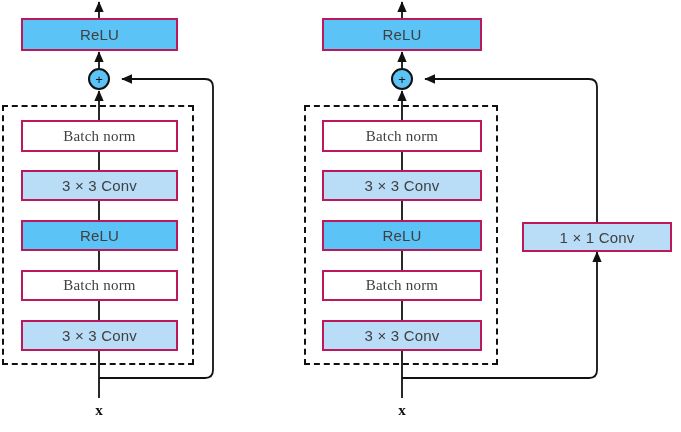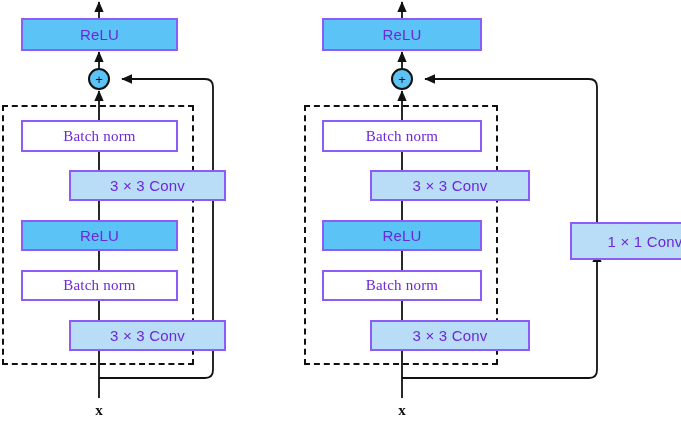--- a/index.html
+++ b/index.html
@@ -18,31 +18,31 @@
   svg.layer {
     position: absolute;
     left: 0;
     top: 0;
     width: 681px;
     height: 432px;
   }
   .box {
     position: absolute;
     box-sizing: border-box;
-    border: 2px solid #8b5cf6;
+    border: 2px solid #be185d;
     display: flex;
     align-items: center;
     justify-content: center;
     font-size: 15px;
-    color: #6d28d9;
+    color: #404040;
     letter-spacing: 0.2px;
     line-height: 1;
   }
   .box.relu   { background: #5cc3f7; }
-  .box.conv   { background: #b9dcf7; margin-left: 48px; }
+  .box.conv   { background: #b9dcf7; }
   .box.bnorm  { background: #ffffff; font-family: Liberation Serif, serif; }
 
   .dashbox {
     position: absolute;
     box-sizing: border-box;
     border: 2px dashed #111111;
     background: transparent;
   }
 
   .plus {
@@ -146,17 +146,17 @@
   <div class="box bnorm" style="left:322px; top:120px; width:160px; height:32px;">Batch norm</div>
 
   <div class="box conv" style="left:322px; top:170px; width:160px; height:31px;">3 × 3 Conv</div>
 
   <div class="box relu" style="left:322px; top:220px; width:160px; height:31px;">ReLU</div>
 
   <div class="box bnorm" style="left:322px; top:270px; width:160px; height:31px;">Batch norm</div>
 
   <div class="box conv" style="left:322px; top:320px; width:160px; height:31px;">3 × 3 Conv</div>
 
-  <div class="box conv" style="left:522px; top:222px; width:150px; height:38px;">1 × 1 Conv</div>
+  <div class="box conv" style="left:522px; top:222px; width:150px; height:30px;">1 × 1 Conv</div>
 
   <div class="inlabel" style="left:382px; top:403px;">x</div>
 
 </div>
 
 </body></html>

